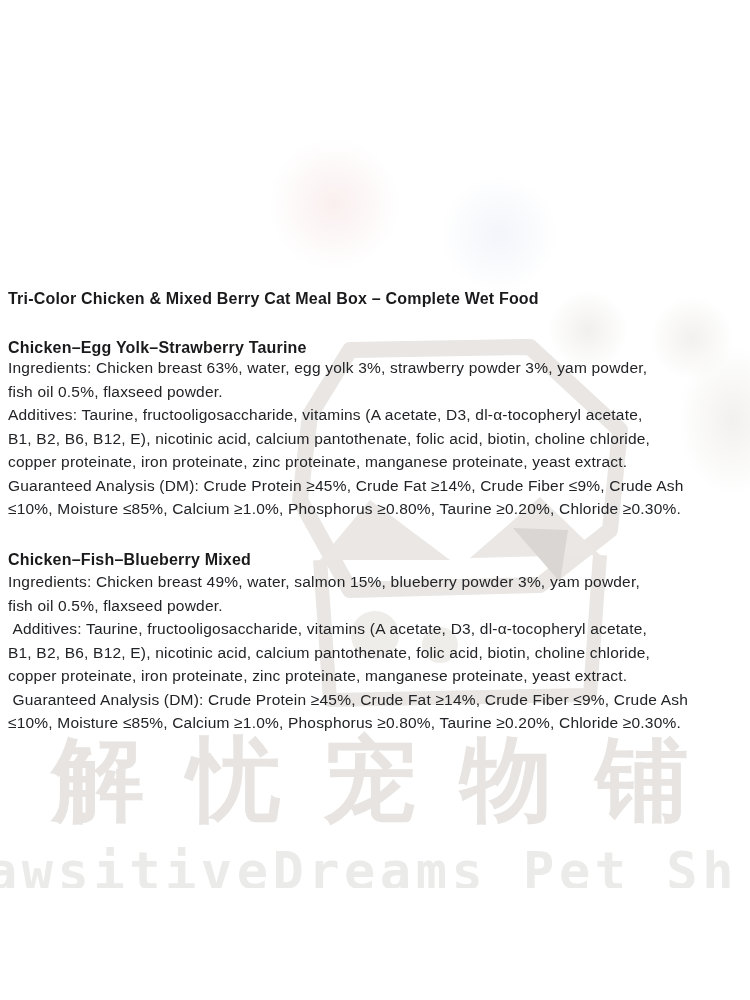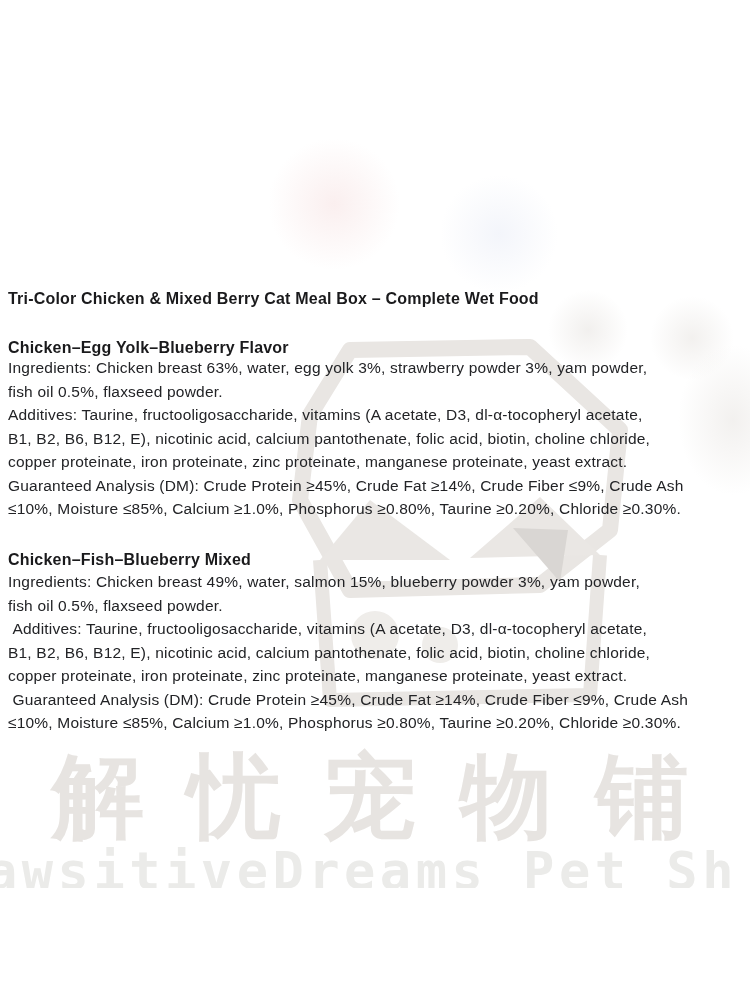--- a/index.html
+++ b/index.html
@@ -42,21 +42,21 @@
   .body {
     position: absolute; left: 8px; width: 765px;
     font-size: 15.5px; line-height: 23.5px; letter-spacing: 0.2px;
     color: #222326;
   }
   .s1-b { top: 356px; }
   .s2-b { top: 570px; }
   .body p { margin: 0; white-space: pre-wrap; }
   
   .cn-wm {
-    position: absolute; left: 52px; top: 735px;
+    position: absolute; left: 52px; top: 718px;
     font-family: Liberation Serif, serif;
     font-size: 92px; font-weight: bold; letter-spacing: 44px;
     color: #e7e4e1; white-space: pre; pointer-events: none;
   }
   .en-wm {
     position: absolute; left: -14px; top: 841px;
     font-family: "DejaVu Sans Mono", monospace;
     font-size: 52px; font-weight: bold; letter-spacing: 4.5px;
     color: #ebebe9; white-space: pre; pointer-events: none;
   }
@@ -78,21 +78,21 @@
     <polygon points="30,225 160,225 80,165" fill="#eae7e4"></polygon>
     <polygon points="310,220 180,223 250,162" fill="#eae7e4"></polygon>
     <polygon points="223,193 278,195 270,247" fill="#d9d6d3"></polygon>
     <circle cx="85" cy="300" r="24" fill="#efedea"></circle>
     <circle cx="150" cy="310" r="18" fill="#efedea"></circle>
   </svg>
 
   <h1 class="title">Tri-Color Chicken &amp; Mixed Berry Cat Meal Box – Complete Wet Food</h1>
 
   <section>
-    <h2 class="h2 s1-h">Chicken–Egg Yolk–Blueberry Flavor</h2>
+    <h2 class="h2 s1-h">Chicken–Egg Yolk–Strawberry Taurine</h2>
     <div class="body s1-b">
       <p>Ingredients: Chicken breast 63%, water, egg yolk 3%, strawberry powder 3%, yam powder,
 fish oil 0.5%, flaxseed powder.</p>
       <p>Additives: Taurine, fructooligosaccharide, vitamins (A acetate, D3, dl-α-tocopheryl acetate,
 B1, B2, B6, B12, E), nicotinic acid, calcium pantothenate, folic acid, biotin, choline chloride,
 copper proteinate, iron proteinate, zinc proteinate, manganese proteinate, yeast extract.</p>
       <p>Guaranteed Analysis (DM): Crude Protein ≥45%, Crude Fat ≥14%, Crude Fiber ≤9%, Crude Ash
 ≤10%, Moisture ≤85%, Calcium ≥1.0%, Phosphorus ≥0.80%, Taurine ≥0.20%, Chloride ≥0.30%.</p>
     </div>
   </section>

